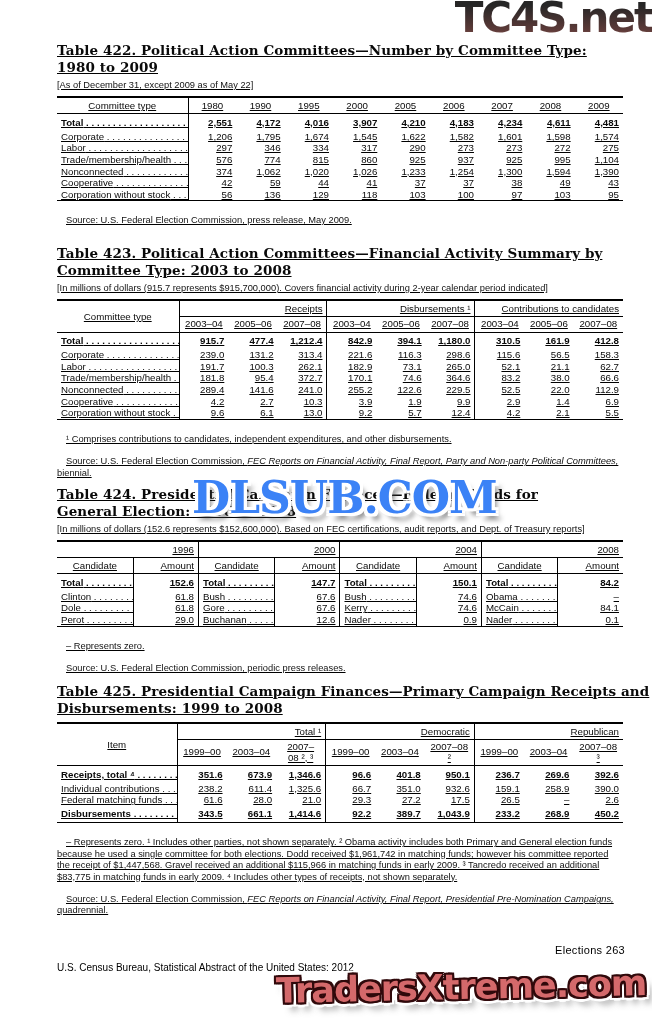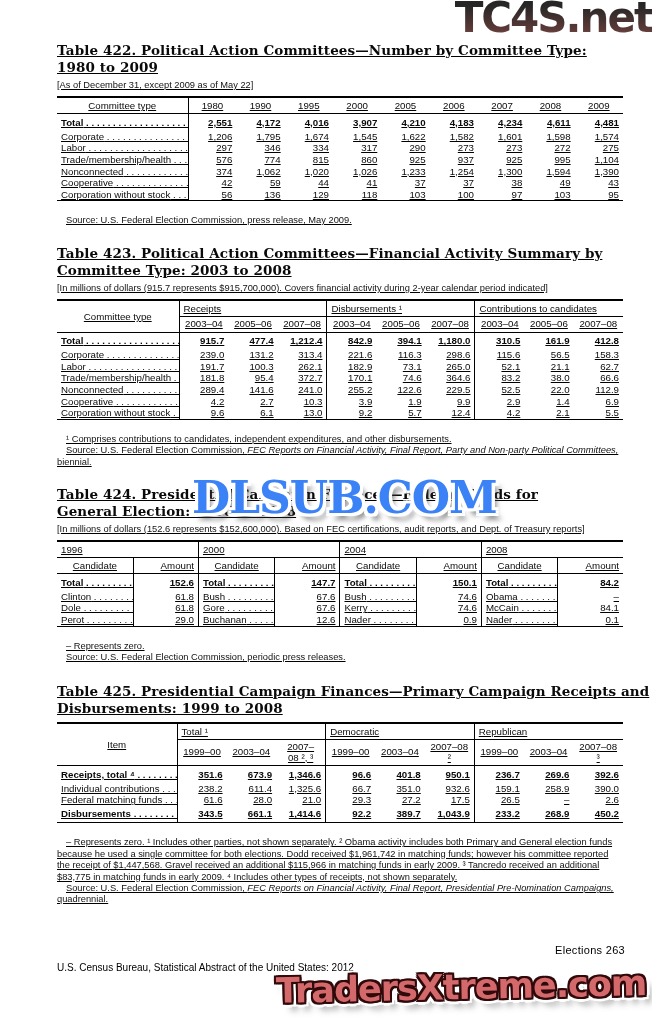--- a/index.html
+++ b/index.html
@@ -24,40 +24,40 @@
     width:100%; border-collapse:collapse; table-layout:fixed;
     margin-top:5px; font-size:9.7px; color:#0a0a0a;
     border-top:2px solid #000; border-bottom:1px solid #000;
   }
   thead { border-bottom:1px solid #000; }
   th { font-weight:normal; font-size:9.7px; line-height:13px; padding:1px 4px; }
   td { padding:0 4px; line-height:11.6px; }
   tr.b td { font-weight:bold; padding-top:2.5px; padding-bottom:2.5px; }
 
   .stub-h { text-align:center; vertical-align:middle; }
-  .grp { text-align:left; border-bottom:1px solid #000; }
+  .grp { text-align:right; border-bottom:1px solid #000; }
   .sub { text-align:center; line-height:10.5px; padding-top:2px; padding-bottom:2px; }
   .yr  { text-align:center; }
   .cand-h { text-align:center; }
   .amt-h  { text-align:right; }
   .vr { border-right:1px solid #000; }
 
   td.stub { overflow:hidden; white-space:nowrap;margin-left:24px; }
   td.stub .dots::after { content:" . . . . . . . . . . . . . . . . . . . . . . . . . . . . . . . . . . . . ."; }
   td.num { text-align:right; white-space:nowrap; }
 
   #t422 tbody td:nth-child(1),
   #t423 tbody td:nth-child(1), #t423 tbody td:nth-child(4), #t423 tbody td:nth-child(7),
   #t425 tbody td:nth-child(1), #t425 tbody td:nth-child(4), #t425 tbody td:nth-child(7)
   { border-right:1px solid #000; }
   #t424 tbody td { border-right:1px solid #000; }
   #t424 tbody td:last-child { border-right:none; }
 
   .fn { font-size:9.3px; line-height:11.4px; margin-top:14px; text-indent:9px; color:#111; }
-  .fn + .fn { margin-top:0; }
+  .fn + .fn { margin-top:11px; }
 
   .page-label { position:absolute; top:944px; right:27px; font-size:11px; letter-spacing:.3px; }
   .census-line { position:absolute; top:962px; left:57px; font-size:10px; }
 
   .wm { position:absolute; z-index:50; white-space:nowrap; }
   .wm-tc4s {
     top:-7px; right:0;
     font-family:"DejaVu Sans", sans-serif; font-weight:bold; font-size:42px; letter-spacing:-2px;
     background:linear-gradient(180deg, #262626 25%, #5c3a38 75%, #96605a 100%);
     -webkit-background-clip:text; background-clip:text; color:transparent;

